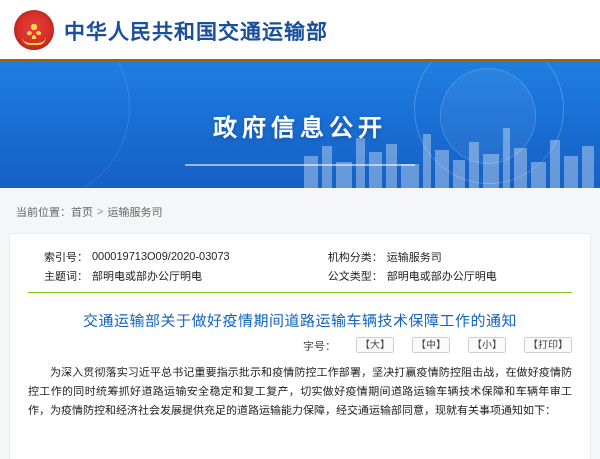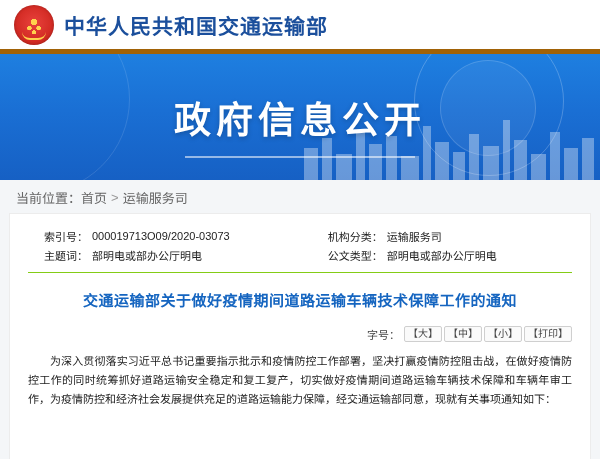--- a/index.html
+++ b/index.html
@@ -15,26 +15,26 @@
     position: relative;
     width: 600px;
     height: 459px;
     background: #f4f6f8;
     overflow: hidden;
   }
 
   
   .topbar {
     position: relative;
-    height: 54px;
+    height: 62px;
     background: #ffffff;
     display: flex;
     align-items: center;
     padding-left: 14px;
-    border-bottom: 5px solid #a16207;
+    border-bottom: 3px solid #a16207;
   }
   .emblem {
     width: 40px; height: 40px;
     flex: 0 0 40px;
     border-radius: 50%;
     background: radial-gradient(circle at 50% 45%, #e8413c 0%, #d32b24 60%, #b21f1a 100%);
     position: relative;
     margin-right: 10px;
     box-shadow: inset 0 0 3px rgba(0,0,0,.25);
   }
@@ -86,42 +86,42 @@
     position: absolute;
     right: 0; bottom: 0;
     width: 300px; height: 72px;
     opacity: .35;
   }
   .banner-title {
     position: absolute;
     left: 50%; top: 50%;
     transform: translate(-50%,-50%);
     color: #ffffff;
-    font-size: 37px;
+    font-size: 24px;
     font-weight: bold;
     letter-spacing: 5px;
     font-family: Liberation Sans, sans-serif;
     text-shadow: 0 2px 5px rgba(0,0,0,.22);
     white-space: nowrap;
   }
   .banner-underline {
     position: absolute;
     left: 50%; bottom: 22px;
     transform: translateX(-50%);
     width: 230px; height: 2px;
     background: rgba(255,255,255,.55);
   }
 
   
   .breadcrumb {
-    height: 34px;
+    height: 46px;
     display: flex;
     align-items: center;
     padding-left: 16px;
-    font-size: 13px;
+    font-size: 11px;
     color: #666;
     background: #f4f6f8;
   }
   .breadcrumb a { color: #666; text-decoration: none; }
   .breadcrumb .sep { margin: 0 4px; color: #999; }
 
   
   .card {
     position: relative;
     margin: 0 10px;
@@ -147,34 +147,34 @@
   .meta-wrap {
     border-bottom: 1px solid #84cc16;
     padding-bottom: 4px;
   }
 
   
   .doc-title {
     text-align: center;
     color: #1565c0;
     font-size: 15px;
-    font-weight: bold;
-    margin: 16px 0 16px 0;
+    font-weight: normal;
+    margin: 16px 0 7px 0;
     font-family: "Liberation Serif", serif;
     letter-spacing: .5px;
   }
 
   
   .fonttools {
     display: flex;
     justify-content: flex-end;
     align-items: center;
     font-size: 11px;
     color: #444;
-    gap: 2px;
+    gap: 18px;
     margin-bottom: 10px;
   }
   .fonttools .label { margin-right: 2px; }
   .fonttools .btn {
     border: 1px solid #cfcfcf;
     background: #fafafa;
     padding: 0px 3px;
     border-radius: 2px;
     cursor: pointer;
     line-height: 14px;

